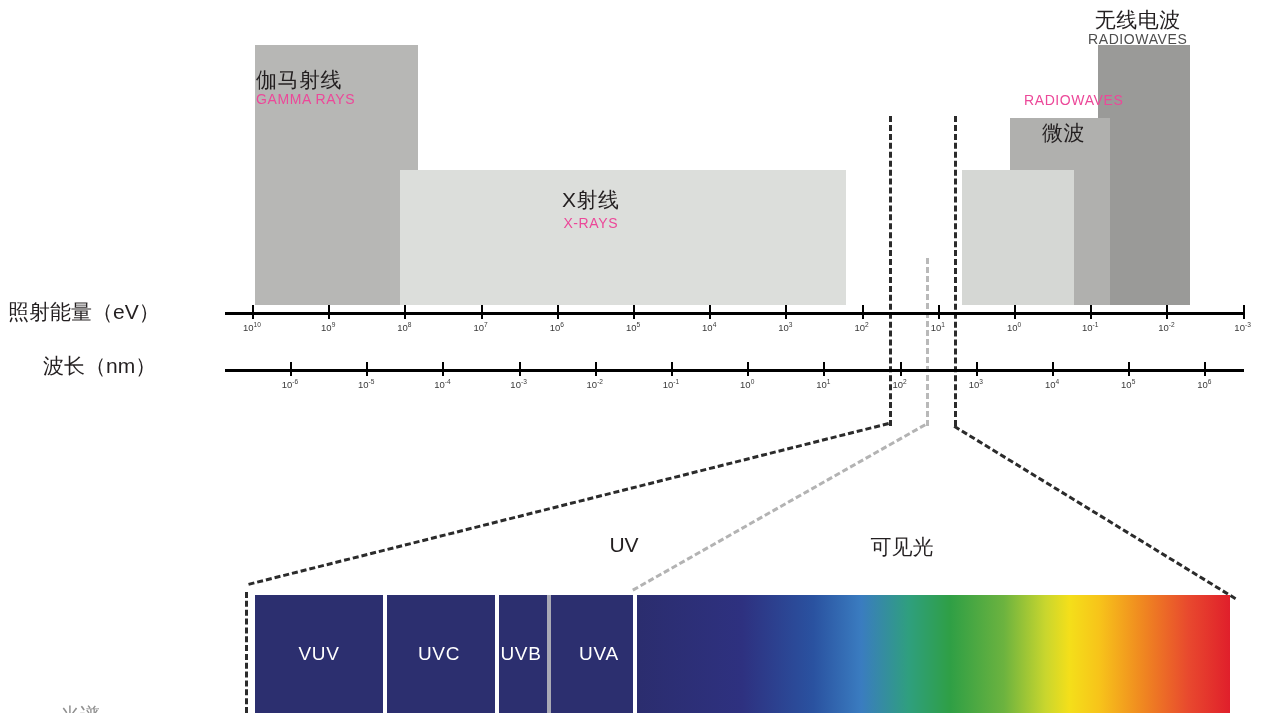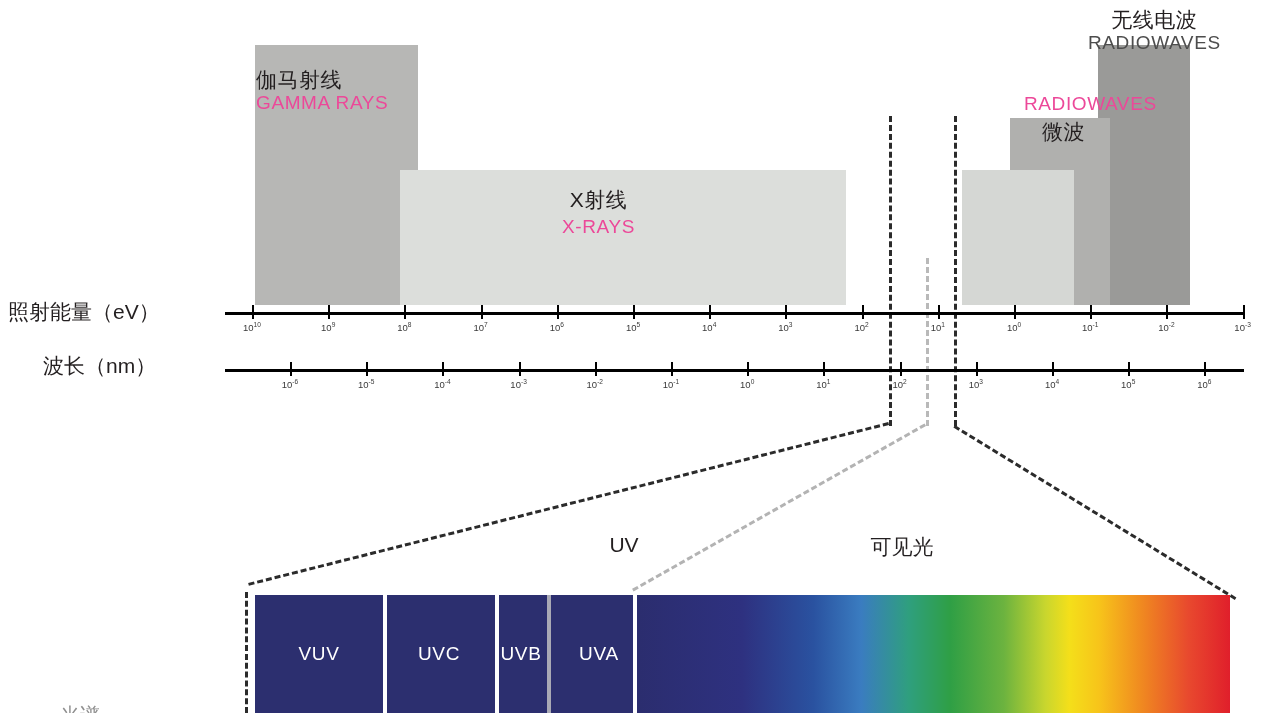--- a/index.html
+++ b/index.html
@@ -25,21 +25,21 @@
   .band {
     position: absolute;
     box-sizing: border-box;
   }
   .band-label {
     position: absolute;
     white-space: nowrap;
     line-height: 1.12;
   }
   .cn { font-size: 21px; letter-spacing: .5px; color: #231f20; }
-  .en { font-size: 19px; letter-spacing: .6px; color: #4d4d4d; }
+  .en { font-size: 14px; letter-spacing: .6px; color: #4d4d4d; }
   .en-dark { color: #ec4899; }
 
   
   .axis-line {
     position: absolute;
     background: #000000;
     height: 3px;
   }
   .tick {
     position: absolute;
@@ -167,21 +167,21 @@
     <div class="en en-dark" style="margin-top:4px;">X-RAYS</div>
   </div>
 
   <div class="band-label" style="left:1088px; top:8px; text-align:center;">
     <div class="cn">无线电波</div>
     <div class="en">RADIOWAVES</div>
   </div>
 
   <div class="band-label" style="left:1024px; top:93px;">
     <div class="en en-dark">RADIOWAVES</div>
-    <div class="cn" style="margin-left:18px; margin-top:6px;">微波</div>
+    <div class="cn" style="margin-left:18px; margin-top:12px;">微波</div>
   </div>
 
 
   <div class="vdash" style="left:889px; top:116px; height:310px;"></div>
   <div class="vdash light" style="left:926px; top:258px; height:168px;"></div>
   <div class="vdash" style="left:954px; top:116px; height:310px;"></div>
 
   <div class="axis-title" style="left:8px; top:298px;">照射能量（eV）</div>
   <div class="axis-line" style="left:225px; top:312px; width:1019px;"></div>
   <div id="energy-ticks">

